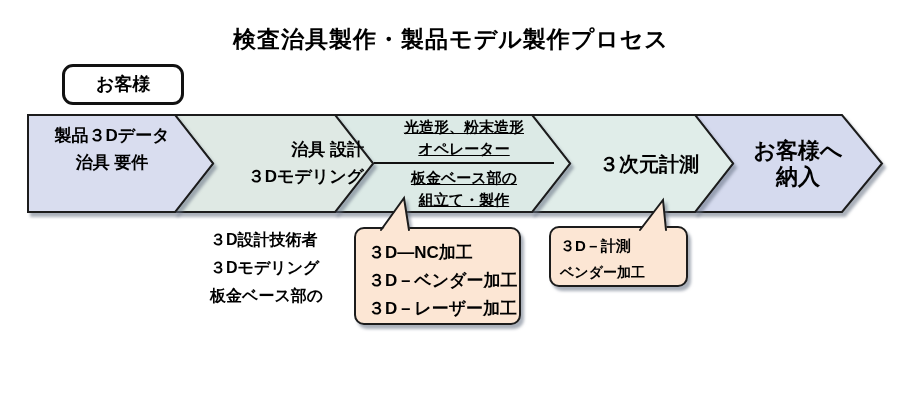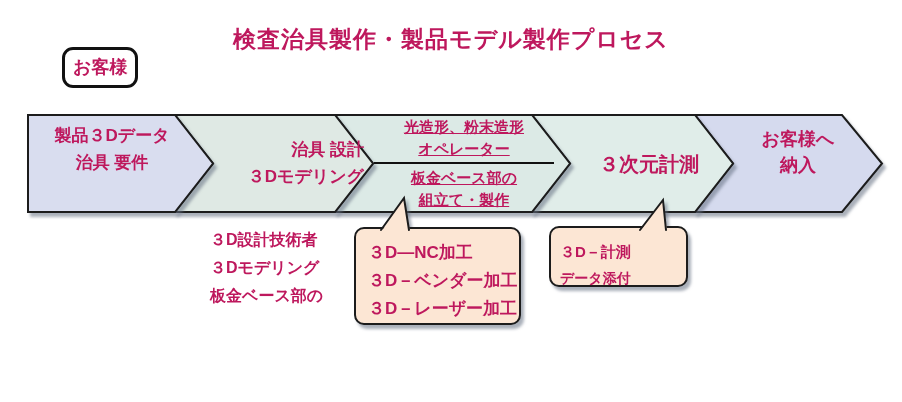--- a/index.html
+++ b/index.html
@@ -1,26 +1,26 @@
 <!DOCTYPE html>
 <html><head>
 <meta charset="utf-8">
 <style>
   html,body{margin:0;padding:0;background:#ffffff;}
   .canvas{
     position:relative;width:902px;height:402px;background:#ffffff;overflow:hidden;
-    font-family:"Liberation Sans","DejaVu Sans",sans-serif;color:#be185d;
+    font-family:"Liberation Sans","DejaVu Sans",sans-serif;color:#000000;
   }
   .title{
     position:absolute;top:24px;left:0;width:100%;text-align:center;
     font-size:23px;font-weight:bold;letter-spacing:1px;
   }
   .customer-box{
-    position:absolute;left:62px;top:47px;
-    padding:6px 8px;border:3px solid #111;border-radius:11px;
+    position:absolute;left:62px;top:64px;
+    padding:6px 31px;border:3px solid #111;border-radius:11px;
     font-size:18px;font-weight:bold;background:#fff;line-height:1.3;
   }
   svg.flow{position:absolute;left:0;top:0;width:902px;height:402px;}
   .shp{filter:drop-shadow(3px 4px 1.5px rgba(100,112,130,0.55));}
   .outline{stroke:#1c1c1c;stroke-width:2;stroke-linejoin:miter;}
   .ptr-edge{stroke:#1c1c1c;stroke-width:2;fill:none;stroke-linecap:round;}
   .stage-label{
     position:absolute;text-align:center;font-weight:bold;line-height:27px;font-size:17px;
   }
   .stage-label-3{
@@ -31,21 +31,21 @@
   .divider{border-top:2px solid #111;margin:2px 0 3px 0;width:100%;}
   .staff-note{
     position:absolute;left:210px;top:226px;
     font-size:16px;font-weight:bold;line-height:28px;text-align:left;
   }
   .callout-text-1{
     position:absolute;left:368px;top:239px;
     font-size:17px;font-weight:bold;line-height:28px;text-align:left;
   }
   .callout-text-2{
-    position:absolute;left:560px;top:233px;text-align:left;font-weight:bold;line-height:26px;margin-top:6px;
+    position:absolute;left:560px;top:233px;text-align:left;font-weight:bold;line-height:26px;
   }
   .callout-text-2 .l1{font-size:15px;}
   .callout-text-2 .l2{font-size:14px;}
 </style>
 </head>
 <body>
 
 <div class="canvas">
 
   <div class="title">検査治具製作・製品モデル製作プロセス</div>
@@ -90,35 +90,35 @@
     <div>オペレーター</div>
     <div class="divider"></div>
     <div>板金ベース部の</div>
     <div>組立て・製作</div>
   </div>
 
   <div class="stage-label" style="left:575px;top:151px;width:148px;font-size:20px;">
     <div>３次元計測</div>
   </div>
 
-  <div class="stage-label" style="left:733px;top:126px;width:130px;font-size:18px;line-height:26px;">
+  <div class="stage-label" style="left:733px;top:138px;width:130px;font-size:22px;line-height:26px;">
     <div>お客様へ</div>
     <div>納入</div>
   </div>
 
   <div class="staff-note">
     <div>３D設計技術者</div>
     <div>３Dモデリング</div>
     <div>板金ベース部の</div>
   </div>
 
   <div class="callout-text-1">
     <div>３D―NC加工</div>
     <div>３D－ベンダー加工</div>
     <div>３D－レーザー加工</div>
   </div>
 
   <div class="callout-text-2">
     <div class="l1">３D－計測</div>
-    <div class="l2">データ添付</div>
+    <div class="l2">ベンダー加工</div>
   </div>
 
 </div>
 
 </body></html>

